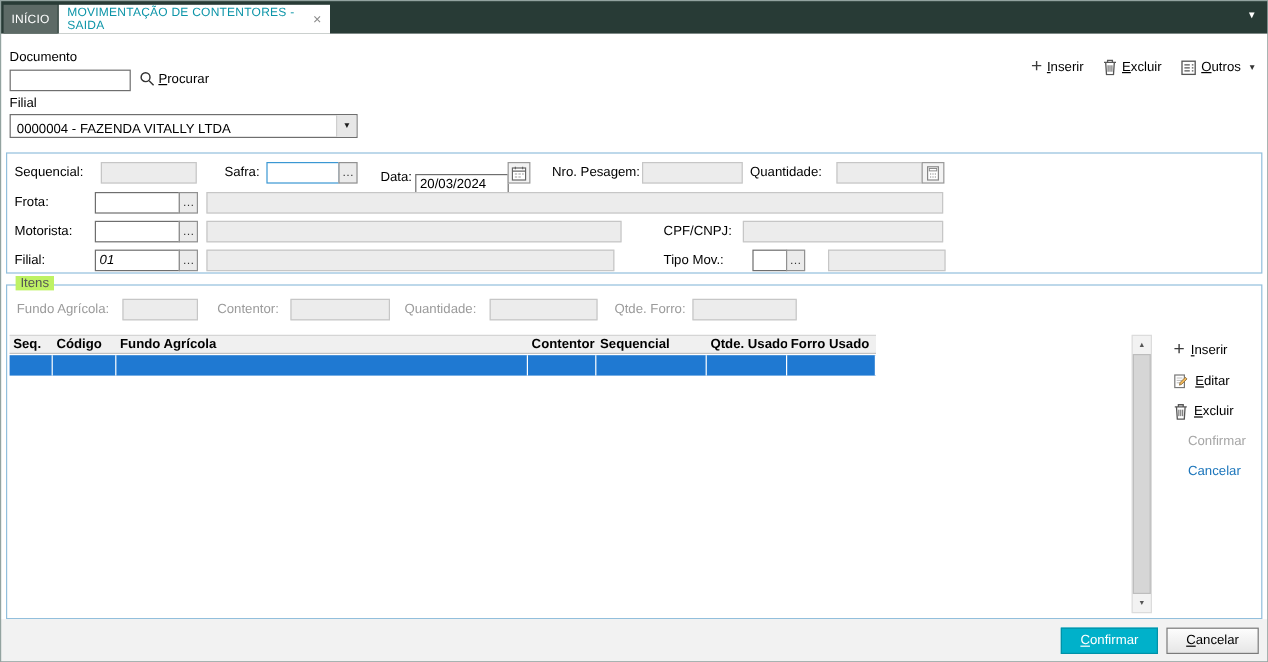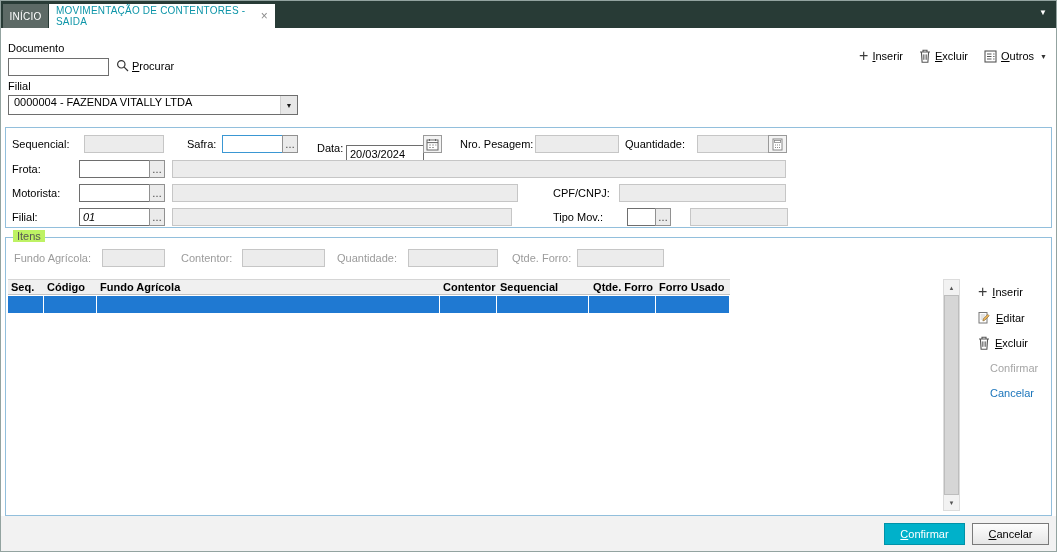--- a/index.html
+++ b/index.html
@@ -22,21 +22,21 @@
   .dislbl{color:#9b9b9b}
   .inp{position:absolute;box-sizing:border-box;height:18px;background:#fff;border:1px solid #6e6e6e;font:inherit;padding:0 3px;color:#000}
   input.inp{outline:none}
   .focusb{border:1px solid #3a97d3}
   .inpdis{position:absolute;box-sizing:border-box;height:18px;background:#ececec;border:1px solid #c6c6c6;padding:0 3px;line-height:16px;color:#333}
   .ell{position:absolute;box-sizing:border-box;width:16px;height:18px;background:#ebebeb;border:1px solid #919191;font-size:10px;line-height:13px;text-align:center;padding:0;cursor:pointer;color:#333;font-family:inherit}
   .icbtn{position:absolute;box-sizing:border-box;width:19px;height:18px;background:#f3f3f3;border:1px solid #9a9a9a;display:flex;align-items:center;justify-content:center;cursor:pointer;padding:0}
   .grp{position:absolute;border:1px solid #92bfdc;box-sizing:border-box;background:#fff}
   .legend{position:absolute;left:13px;top:230px;background:#bef264;padding:0 4px;color:#555;z-index:2}
 
-  .combo{position:absolute;box-sizing:border-box;height:20px;border:1px solid #6e6e6e;background:#fff;display:flex;align-items:flex-start;cursor:pointer}
+  .combo{position:absolute;box-sizing:border-box;height:20px;border:1px solid #6e6e6e;background:#fff;display:flex;align-items:flex-end;cursor:pointer}
   .combo-text{flex:1;padding:0 5px;overflow:hidden;white-space:nowrap}
   .combo-caret{width:16px;align-self:stretch;display:flex;align-items:center;justify-content:center;font-size:7px;color:#1c1c1c;background:#e7e7e7;border-left:1px solid #cfcfcf}
 
   .proc{position:absolute;left:116px;top:59px;display:flex;align-items:flex-end;gap:3px;cursor:pointer}
 
   .toolbar{position:absolute;right:10px;top:49px;display:flex;align-items:center;gap:16px}
   .tool{display:flex;align-items:center;gap:4px;cursor:pointer}
   .plus{font-size:16px;line-height:12px;color:#3c3c3c;font-weight:400}
   .mini-caret{font-size:7px;color:#333;margin-left:2px}
 
@@ -198,21 +198,21 @@
 <div class="inpdis" style="left:408px;top:249px;width:90px"></div>
 <div class="lbl dislbl" style="left:512px;top:252px">Qtde. Forro:</div>
 <div class="inpdis" style="left:577px;top:249px;width:87px"></div>
 
 <div class="thead">
   <div class="tc cw0">Seq.</div>
   <div class="tc cw1">Código</div>
   <div class="tc cw2">Fundo Agrícola</div>
   <div class="tc cw3 ra">Contentor</div>
   <div class="tc cw4">Sequencial</div>
-  <div class="tc cw5 ra">Qtde. Forro</div>
+  <div class="tc cw5 ra">Qtde. Usado</div>
   <div class="tc cw6">Forro Usado</div>
 </div>
 
 <div class="trow">
   <div class="tc cw0"></div>
   <div class="tc cw1"></div>
   <div class="tc cw2"></div>
   <div class="tc cw3"></div>
   <div class="tc cw4"></div>
   <div class="tc cw5"></div>

